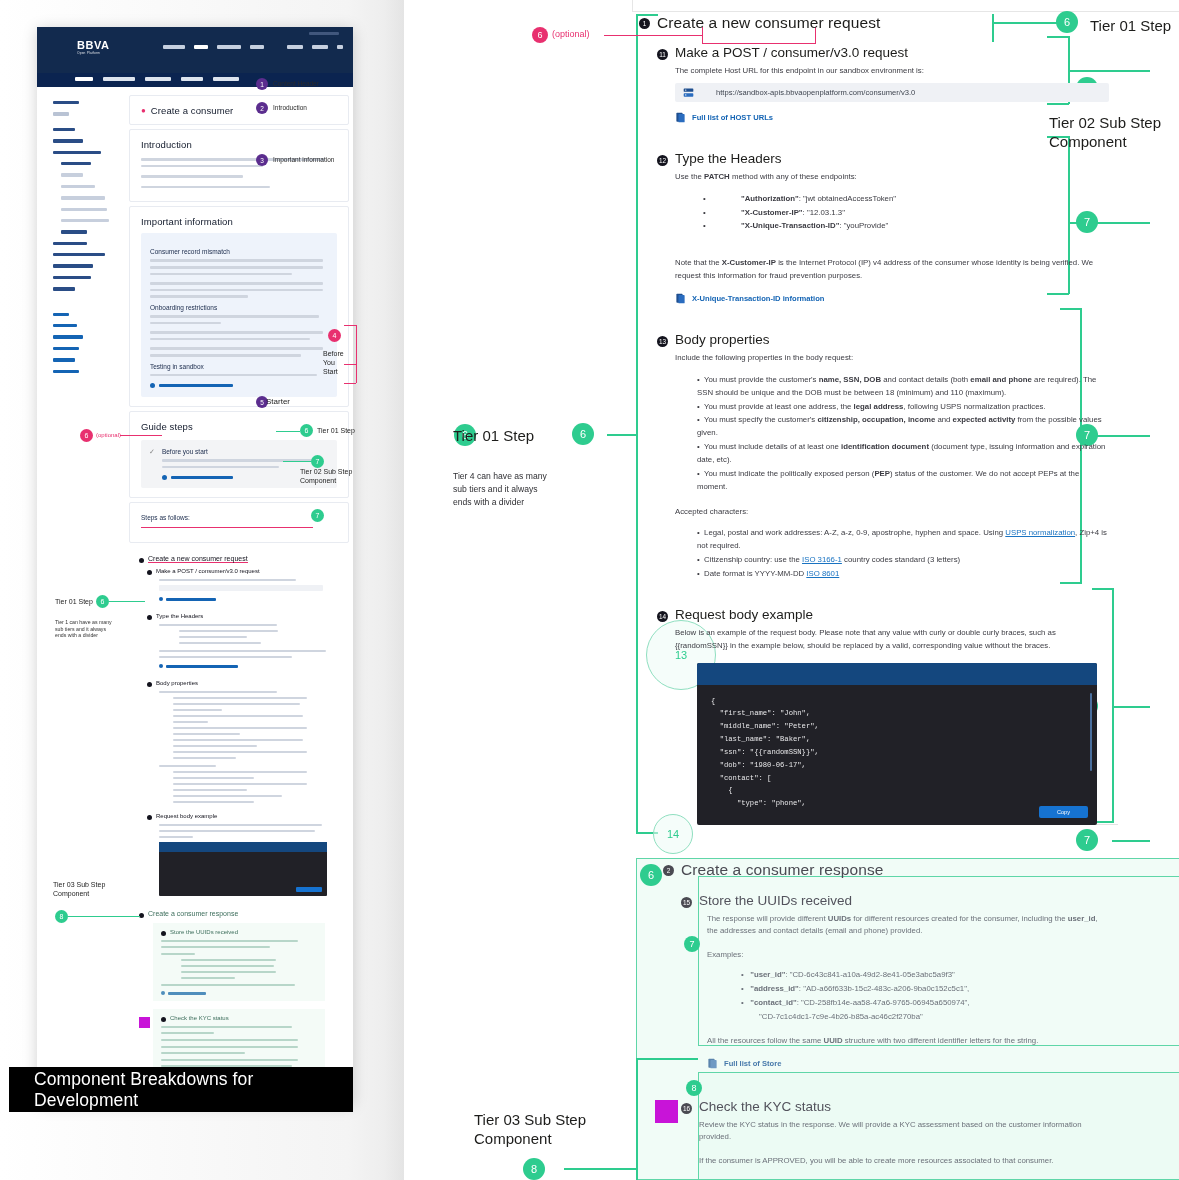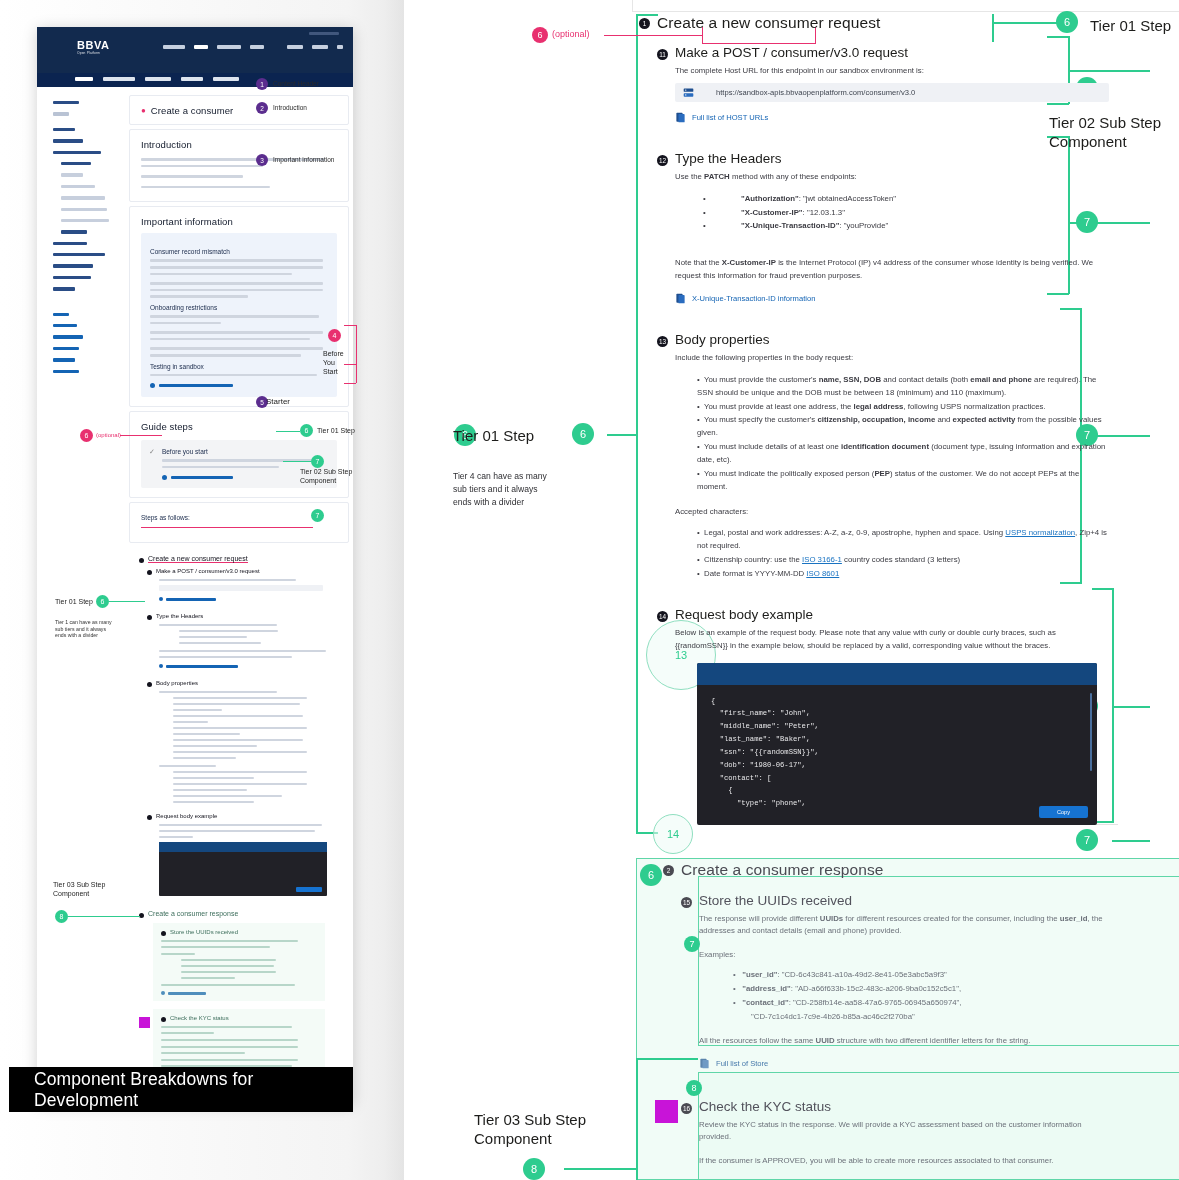--- a/index.html
+++ b/index.html
@@ -77,21 +77,21 @@
   .dot{display:inline-flex;width:11px;height:11px;border-radius:50%;background:#14141e;color:#fff;
        font-size:6.4px;align-items:center;justify-content:center;flex:none;margin-top:4px;font-family:"Liberation Sans",sans-serif;}
   .dot.gray{background:#4a4a52;}
   p.body{font-size:7.8px;line-height:1.65;color:#3b3b42;margin:5px 0;}
   ul.body{font-size:7.8px;line-height:1.65;color:#3b3b42;margin:5px 0 5px 0;padding-left:34px;}
   ul.body li{margin-bottom:1px;}
   .lnk{color:#1973c2;text-decoration:underline;}
   .blue-chip{display:flex;align-items:center;gap:8px;background:#eff1f5;border-radius:2px;padding:4px 8px;margin:4px 0 0 0;}
   .blue-chip .u{font-size:7.6px;color:#3f4550;}
   .iconbox{width:11px;height:11px;flex:none;display:block;}
-  .doclink{display:flex;align-items:center;gap:6px;font-size:7.6px;color:#1464b4;font-weight:400;margin-top:10px;}
+  .doclink{display:flex;align-items:center;gap:6px;font-size:7.6px;color:#1464b4;font-weight:700;margin-top:10px;}
 
   .codeblock{background:#212127;border-radius:2px;margin-top:10px;position:relative;overflow:hidden;}
   .codeblock .bar{background:#14477e;height:22px;}
   .codeblock pre{margin:0;padding:10px 0 6px 14px;color:#e8e8ea;font-family:"Liberation Mono",monospace;
                  font-size:7.2px;line-height:1.78;}
   .copybtn{position:absolute;right:9px;bottom:7px;background:#1673d1;color:#fff;font-size:5.6px;
            border-radius:2px;padding:3px 18px;}
   .scroll{position:absolute;right:5px;top:30px;width:2px;height:78px;background:#4a6f9e;border-radius:2px;}
 
   
@@ -613,21 +613,21 @@
       <div class="step-title" style="color:#48887a;margin-left:24px">
         <span class="dot gray">2</span>
         <span style="color:#4a4a52">Create a consumer response</span>
       </div>
 
       <div style="margin-left:42px;margin-top:14px">
         <div class="substep-title" style="color:#556">
           <span class="dot gray">15</span>
           <span style="color:#52525c">Store the UUIDs received</span>
         </div>
-        <div style="margin-left:18px">
+        <div style="margin-left:26px">
           <p class="body" style="color:#6b7079">The response will provide different <b>UUIDs</b> for different resources created for the consumer, including the <b>user_id</b>, the addresses and contact details (email and phone) provided.</p>
           <p class="body" style="color:#6b7079;margin-top:11px">Examples:</p>
           <ul class="body" style="color:#6b7079;list-style:none;padding-left:34px;margin-top:7px">
             <li>•&nbsp;&nbsp; <b>"user_id"</b>: "CD-6c43c841-a10a-49d2-8e41-05e3abc5a9f3"</li>
             <li>•&nbsp;&nbsp; <b>"address_id"</b>: "AD-a66f633b-15c2-483c-a206-9ba0c152c5c1",</li>
             <li>•&nbsp;&nbsp; <b>"contact_id"</b>: "CD-258fb14e-aa58-47a6-9765-06945a650974",</li>
             <li style="padding-left:18px;list-style:none">"CD-7c1c4dc1-7c9e-4b26-b85a-ac46c2f270ba"</li>
           </ul>
           <p class="body" style="color:#6b7079;margin-top:11px">All the resources follow the same <b>UUID</b> structure with two different identifier letters for the string.</p>
           <div class="doclink" style="color:#4779ab">

